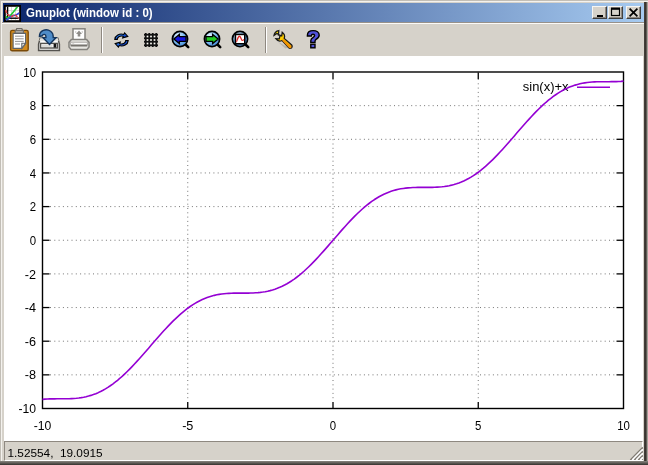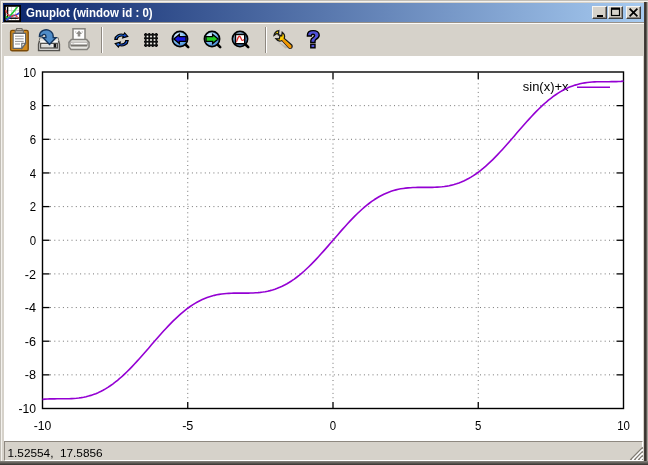--- a/index.html
+++ b/index.html
@@ -236,21 +236,21 @@
 <text x="42.5" y="430" class="tl" text-anchor="middle" textLength="17.6" lengthAdjust="spacingAndGlyphs">-10</text>
 <text x="187.75" y="430" class="tl" text-anchor="middle" textLength="11.25" lengthAdjust="spacingAndGlyphs">-5</text>
 <text x="333.0" y="430" class="tl" text-anchor="middle" textLength="6.35" lengthAdjust="spacingAndGlyphs">0</text>
 <text x="478.25" y="430" class="tl" text-anchor="middle" textLength="6.35" lengthAdjust="spacingAndGlyphs">5</text>
 <text x="623.5" y="430" class="tl" text-anchor="middle" textLength="12.7" lengthAdjust="spacingAndGlyphs">10</text>
 <text x="568.5" y="91.2" class="tl" text-anchor="end" textLength="45.7" lengthAdjust="spacingAndGlyphs">sin(x)+x</text>
 <line x1="577" y1="87.3" x2="610" y2="87.3" class="curve"></line>
 <path d="M42.50,399.35 L44.92,399.15 L47.34,399.01 L49.76,398.92 L52.18,398.86 L54.60,398.83 L57.02,398.82 L59.45,398.82 L61.87,398.82 L64.29,398.81 L66.71,398.77 L69.13,398.71 L71.55,398.61 L73.97,398.46 L76.39,398.25 L78.81,397.98 L81.23,397.63 L83.65,397.21 L86.08,396.70 L88.50,396.09 L90.92,395.39 L93.34,394.58 L95.76,393.66 L98.18,392.64 L100.60,391.50 L103.02,390.24 L105.44,388.87 L107.86,387.38 L110.28,385.77 L112.70,384.05 L115.12,382.22 L117.55,380.28 L119.97,378.23 L122.39,376.08 L124.81,373.83 L127.23,371.50 L129.65,369.08 L132.07,366.58 L134.49,364.02 L136.91,361.39 L139.33,358.71 L141.75,355.99 L144.18,353.23 L146.60,350.45 L149.02,347.65 L151.44,344.85 L153.86,342.05 L156.28,339.26 L158.70,336.50 L161.12,333.77 L163.54,331.08 L165.96,328.44 L168.38,325.86 L170.80,323.35 L173.22,320.92 L175.65,318.56 L178.07,316.30 L180.49,314.13 L182.91,312.06 L185.33,310.10 L187.75,308.24 L190.17,306.50 L192.59,304.87 L195.01,303.36 L197.43,301.96 L199.85,300.68 L202.28,299.52 L204.70,298.47 L207.12,297.53 L209.54,296.70 L211.96,295.97 L214.38,295.35 L216.80,294.82 L219.22,294.37 L221.64,294.01 L224.06,293.73 L226.48,293.51 L228.90,293.35 L231.33,293.24 L233.75,293.17 L236.17,293.13 L238.59,293.11 L241.01,293.11 L243.43,293.11 L245.85,293.10 L248.27,293.08 L250.69,293.03 L253.11,292.94 L255.53,292.81 L257.95,292.63 L260.38,292.38 L262.80,292.07 L265.22,291.67 L267.64,291.20 L270.06,290.63 L272.48,289.97 L274.90,289.20 L277.32,288.33 L279.74,287.34 L282.16,286.25 L284.58,285.04 L287.00,283.71 L289.43,282.27 L291.85,280.71 L294.27,279.04 L296.69,277.25 L299.11,275.35 L301.53,273.34 L303.95,271.23 L306.37,269.02 L308.79,266.72 L311.21,264.34 L313.63,261.87 L316.05,259.33 L318.48,256.73 L320.90,254.07 L323.32,251.36 L325.74,248.62 L328.16,245.85 L330.58,243.05 L333.00,240.25 L335.42,237.45 L337.84,234.65 L340.26,231.88 L342.68,229.14 L345.10,226.43 L347.53,223.77 L349.95,221.17 L352.37,218.63 L354.79,216.16 L357.21,213.78 L359.63,211.48 L362.05,209.27 L364.47,207.16 L366.89,205.15 L369.31,203.25 L371.73,201.46 L374.15,199.79 L376.57,198.23 L379.00,196.79 L381.42,195.46 L383.84,194.25 L386.26,193.16 L388.68,192.17 L391.10,191.30 L393.52,190.53 L395.94,189.87 L398.36,189.30 L400.78,188.83 L403.20,188.43 L405.62,188.12 L408.05,187.87 L410.47,187.69 L412.89,187.56 L415.31,187.47 L417.73,187.42 L420.15,187.40 L422.57,187.39 L424.99,187.39 L427.41,187.39 L429.83,187.37 L432.25,187.33 L434.68,187.26 L437.10,187.15 L439.52,186.99 L441.94,186.77 L444.36,186.49 L446.78,186.13 L449.20,185.68 L451.62,185.15 L454.04,184.53 L456.46,183.80 L458.88,182.97 L461.30,182.03 L463.73,180.98 L466.15,179.82 L468.57,178.54 L470.99,177.14 L473.41,175.63 L475.83,174.00 L478.25,172.26 L480.67,170.40 L483.09,168.44 L485.51,166.37 L487.93,164.20 L490.35,161.94 L492.78,159.58 L495.20,157.15 L497.62,154.64 L500.04,152.06 L502.46,149.42 L504.88,146.73 L507.30,144.00 L509.72,141.24 L512.14,138.45 L514.56,135.65 L516.98,132.85 L519.40,130.05 L521.83,127.27 L524.25,124.51 L526.67,121.79 L529.09,119.11 L531.51,116.48 L533.93,113.92 L536.35,111.42 L538.77,109.00 L541.19,106.67 L543.61,104.42 L546.03,102.27 L548.45,100.22 L550.88,98.28 L553.30,96.45 L555.72,94.73 L558.14,93.12 L560.56,91.63 L562.98,90.26 L565.40,89.00 L567.82,87.86 L570.24,86.84 L572.66,85.92 L575.08,85.11 L577.50,84.41 L579.93,83.80 L582.35,83.29 L584.77,82.87 L587.19,82.52 L589.61,82.25 L592.03,82.04 L594.45,81.89 L596.87,81.79 L599.29,81.73 L601.71,81.69 L604.13,81.68 L606.55,81.68 L608.98,81.68 L611.40,81.67 L613.82,81.64 L616.24,81.58 L618.66,81.49 L621.08,81.35 L623.50,81.15" class="curve" fill="none"></path>
 </svg>
 <div id="status" class="abs"></div>
-<div id="statusText" class="abs">1.52554,  17.5856</div>
+<div id="statusText" class="abs">1.52554,  19.0915</div>
 <svg id="grip" class="abs" width="14" height="14" viewBox="0 0 14 14">
 <g stroke-width="1.7">
 <line x1="1.4" y1="14" x2="14" y2="1.4" stroke="#7e7970"></line>
 <line x1="3.2" y1="14" x2="14" y2="3.2" stroke="#ffffff"></line>
 <line x1="5.4" y1="14" x2="14" y2="5.4" stroke="#7e7970"></line>
 <line x1="7.2" y1="14" x2="14" y2="7.2" stroke="#ffffff"></line>
 <line x1="9.4" y1="14" x2="14" y2="9.4" stroke="#7e7970"></line>
 <line x1="11.2" y1="14" x2="14" y2="11.2" stroke="#ffffff"></line>
 <line x1="13.4" y1="14" x2="14" y2="13.4" stroke="#7e7970"></line>
 </g>

